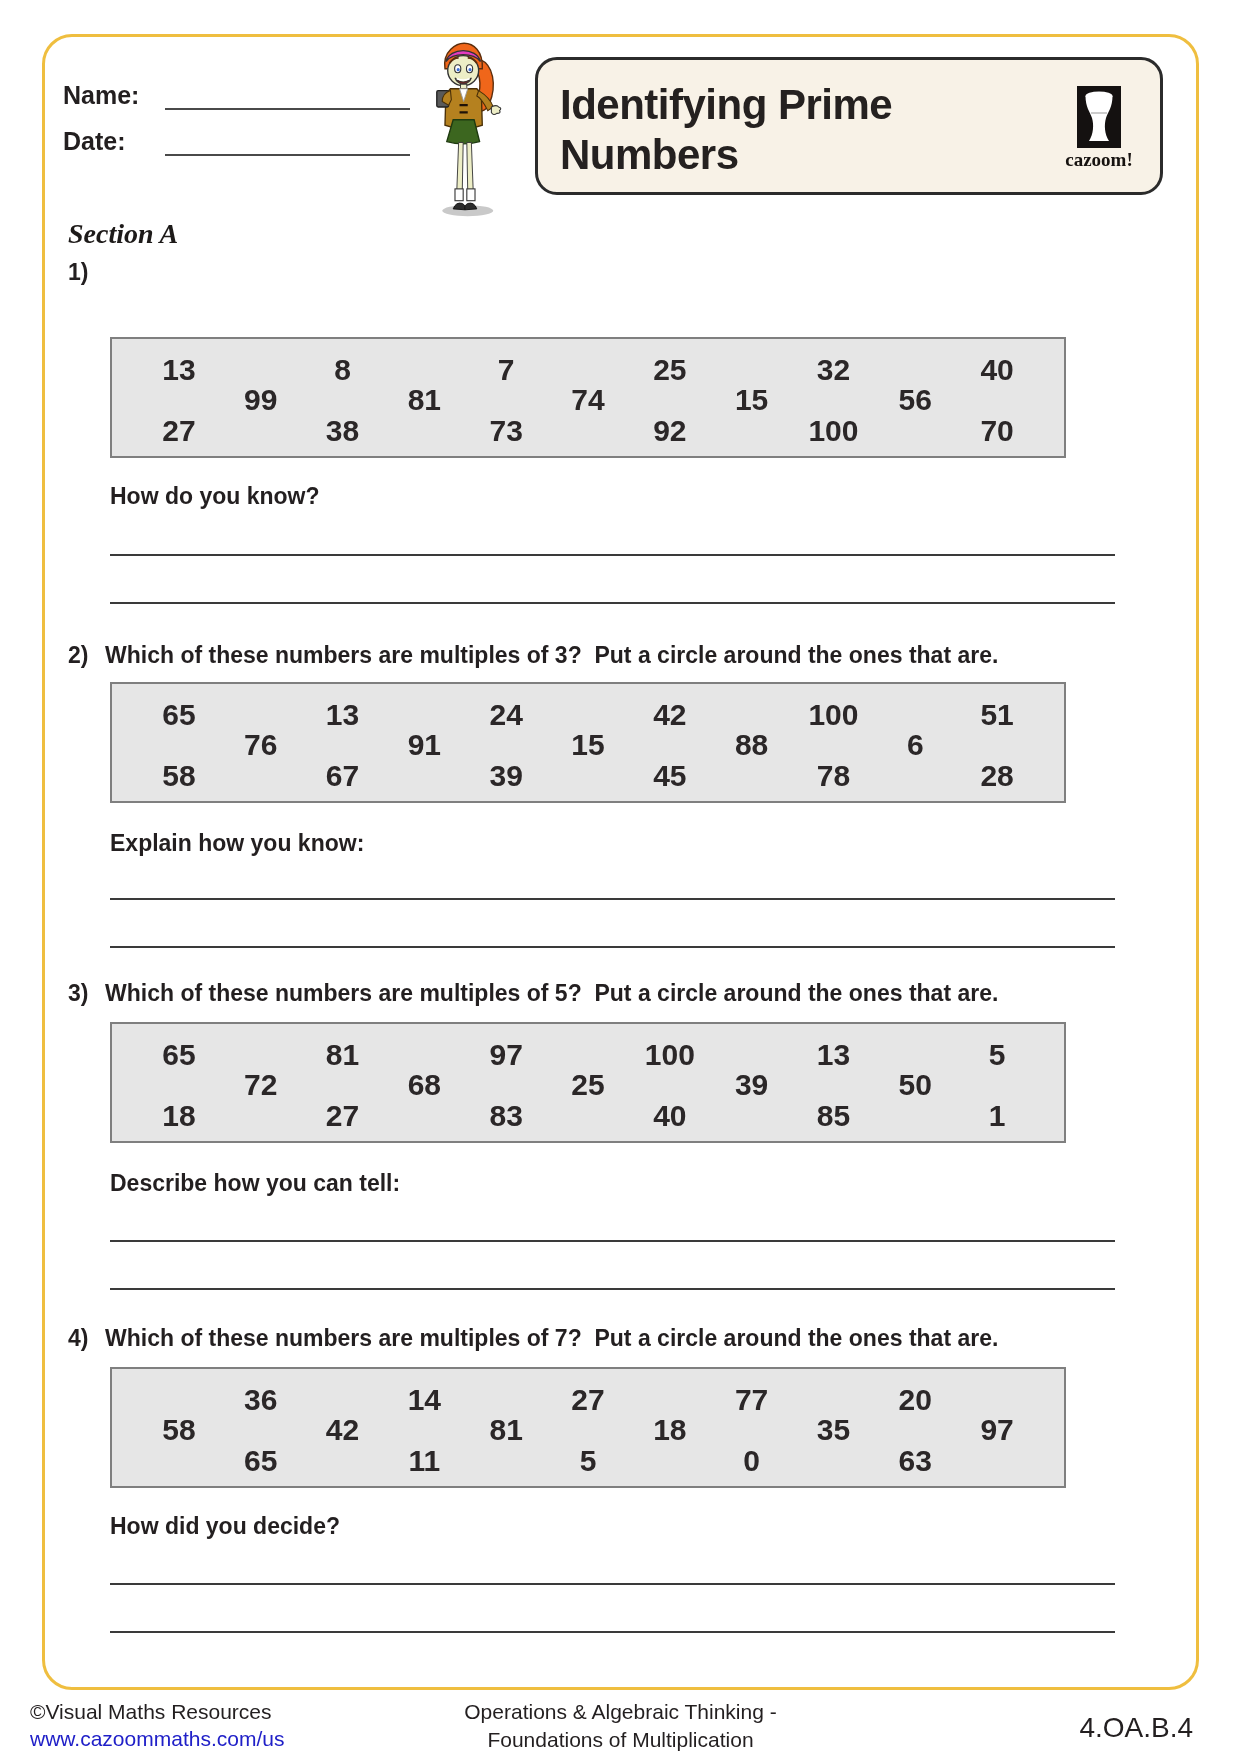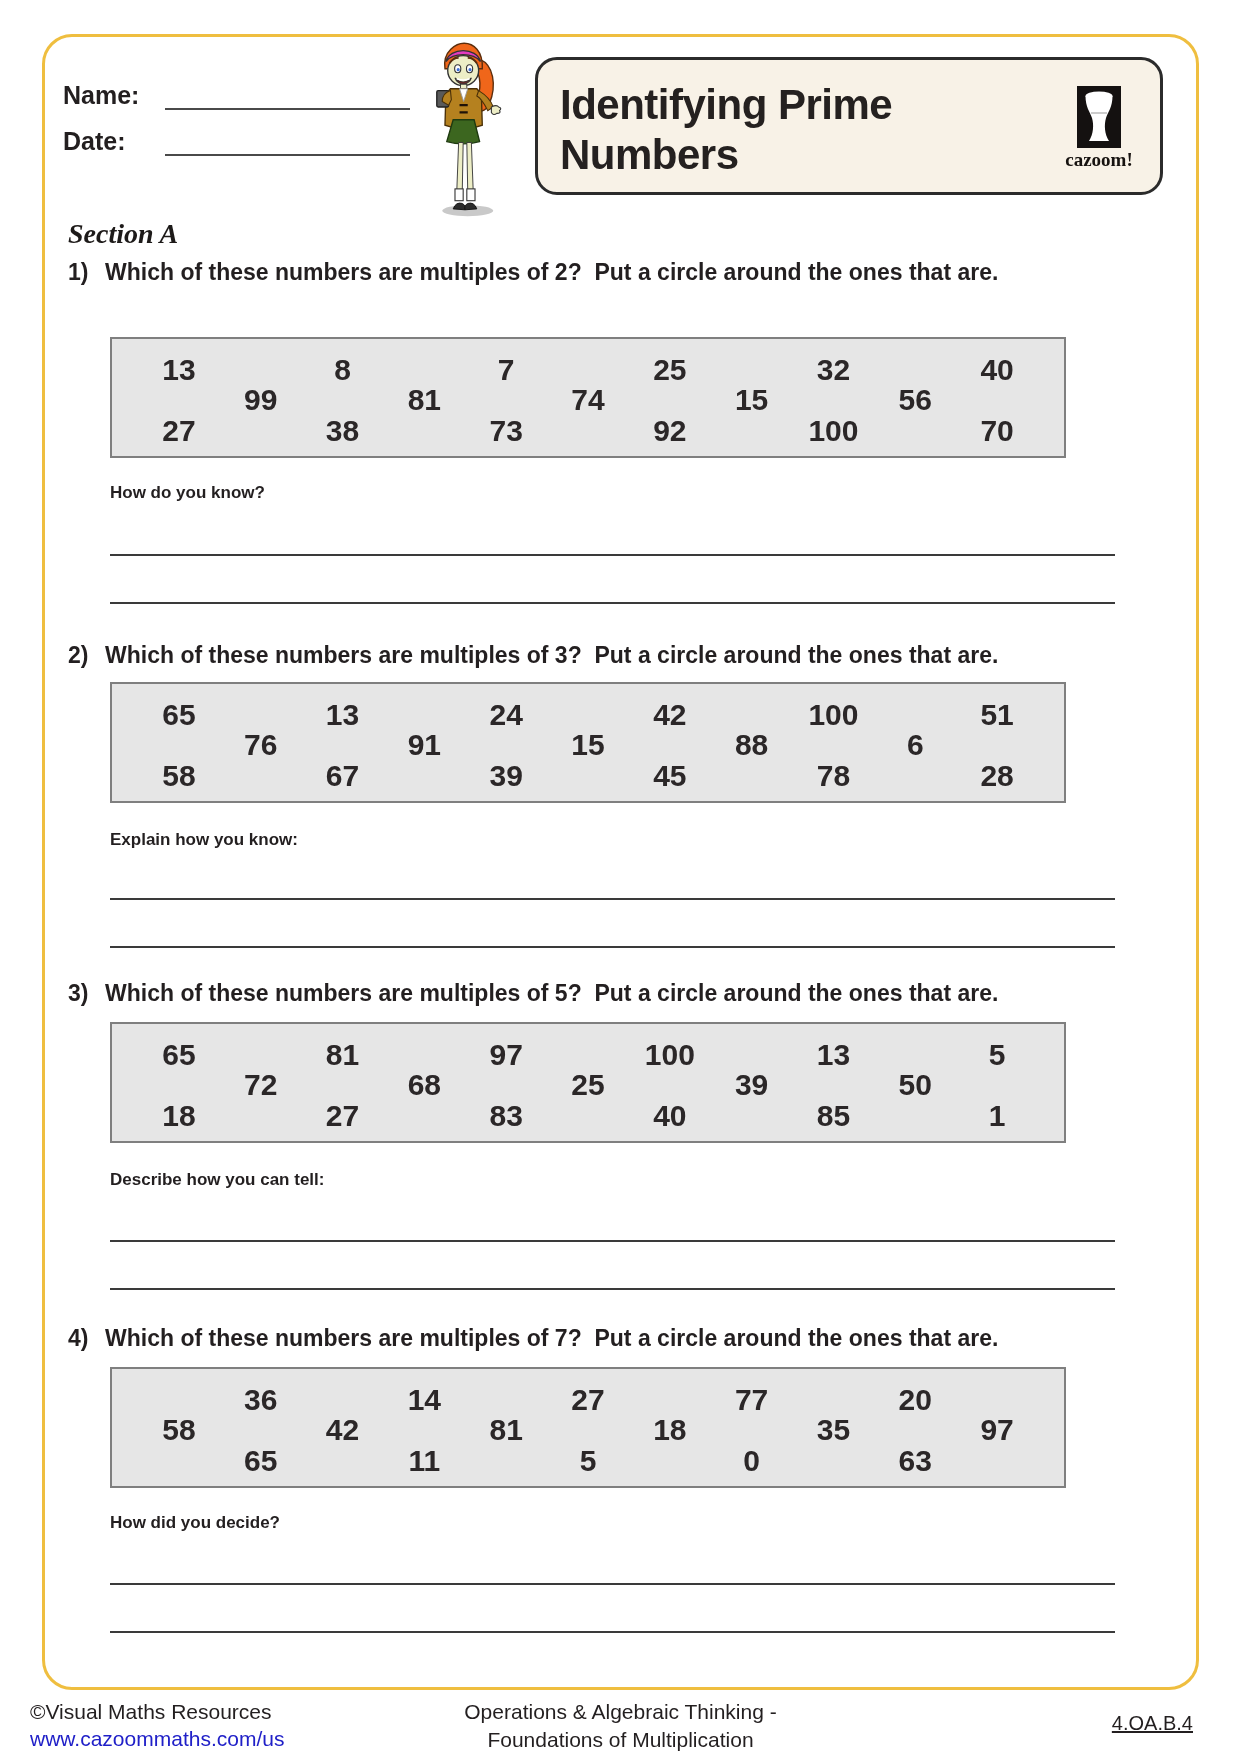--- a/index.html
+++ b/index.html
@@ -46,27 +46,27 @@
   .q-heading{position:absolute;left:68px;width:1060px;display:flex;font-size:23px;font-weight:bold;}
   .q-num{width:37px;flex:none;}
   .q-text{white-space:pre-wrap;}
   .num-box{
     position:absolute;left:110px;width:956px;height:121px;
     background:var(--box-bg);border:2px solid var(--box-border);
     display:grid;grid-template-columns:repeat(11,1fr);grid-template-rows:1fr 1fr 1fr;
     padding:16px 26px 10px;align-items:center;justify-items:center;
   }
   .num{font-size:30px;font-weight:bold;color:#2b2728;line-height:1;}
-  .prompt{position:absolute;left:110px;font-size:17px;font-weight:bold;}
+  .prompt{position:absolute;left:110px;font-size:23px;font-weight:bold;}
   .answer-line{position:absolute;left:110px;width:1005px;border-bottom:2px solid #3a3a3a;height:0;}
   
   .footer-left{position:absolute;left:30px;top:1698px;font-size:21px;line-height:27px;}
   .footer-link{color:var(--link);cursor:pointer;}
   .footer-center{position:absolute;left:0;top:1698px;width:1241px;text-align:center;font-size:21px;line-height:28px;}
-  .footer-right{position:absolute;right:48px;top:1712px;font-size:20px;text-decoration:underline;}
+  .footer-right{position:absolute;right:48px;top:1712px;font-size:28px;}
 </style>
 </head>
 <body>
 
 <div class="page-border"></div>
 
 <div class="field-row" style="top:80px">
   <span class="field-label">Name:</span>
   <span class="field-line"></span>
 </div>
@@ -125,21 +125,20 @@
       <path d="M14,27 h16" stroke="#bbb" stroke-width="1.5"></path>
     </svg>
     <div class="logo-text">cazoom!</div>
   </div>
 </div>
 
 <div class="section-title">Section A</div>
 
 <div class="q-heading" style="top:259px">
   <span class="q-num">1)</span>
-  <span class="q-text">Which of these numbers are multiples of 2?  Put a circle around the ones that are.</span>
 </div>
 <div class="num-box" style="top:337px">
     <span class="num" style="grid-area: 1 / 1;">13</span>
     <span class="num" style="grid-area: 1 / 3;">8</span>
     <span class="num" style="grid-area: 1 / 5;">7</span>
     <span class="num" style="grid-area: 1 / 7;">25</span>
     <span class="num" style="grid-area: 1 / 9;">32</span>
     <span class="num" style="grid-area: 1 / 11;">40</span>
     <span class="num" style="grid-area: 2 / 2;">99</span>
     <span class="num" style="grid-area: 2 / 4;">81</span>

